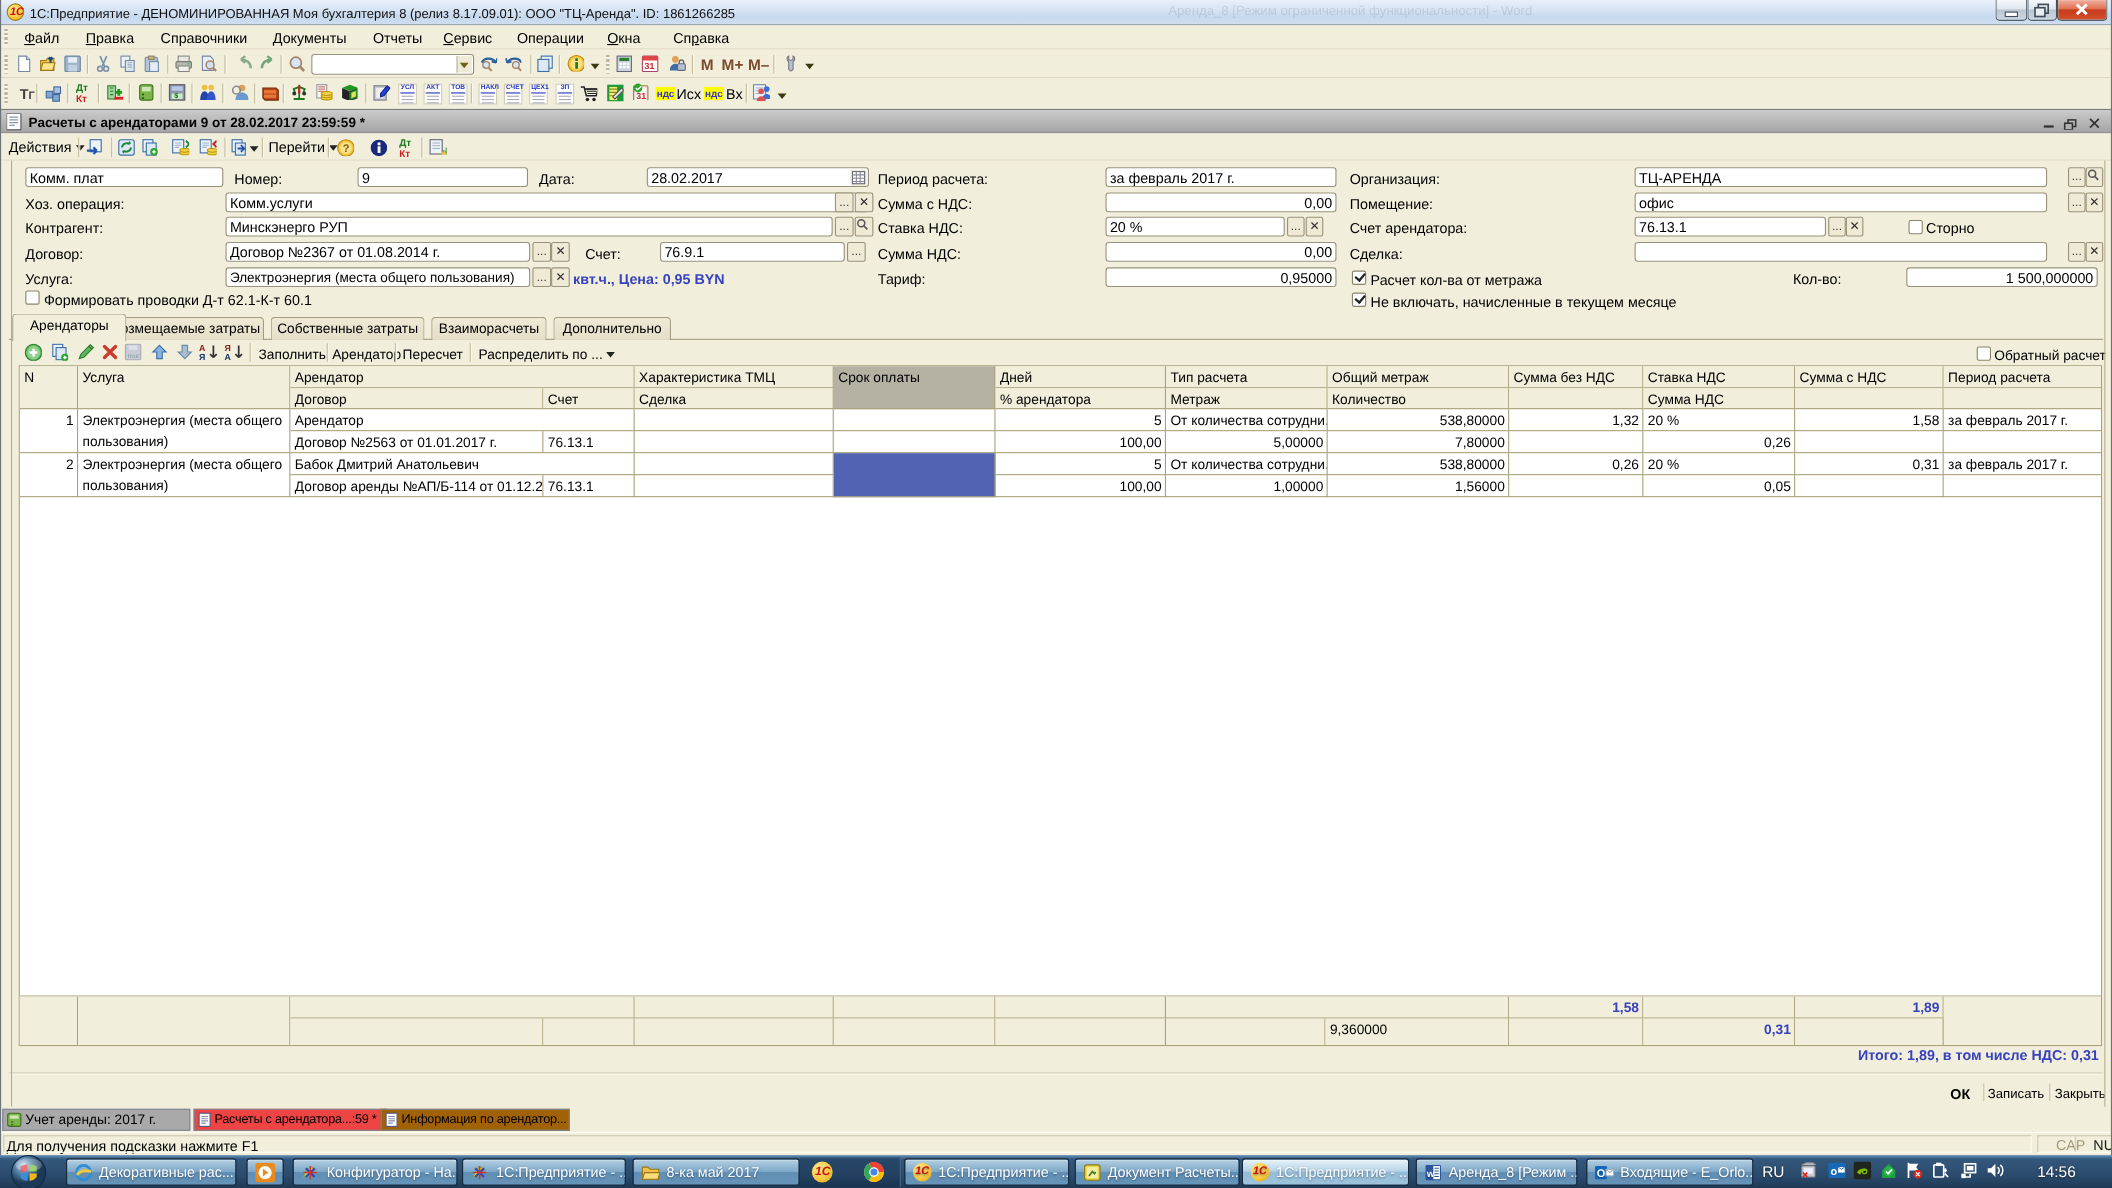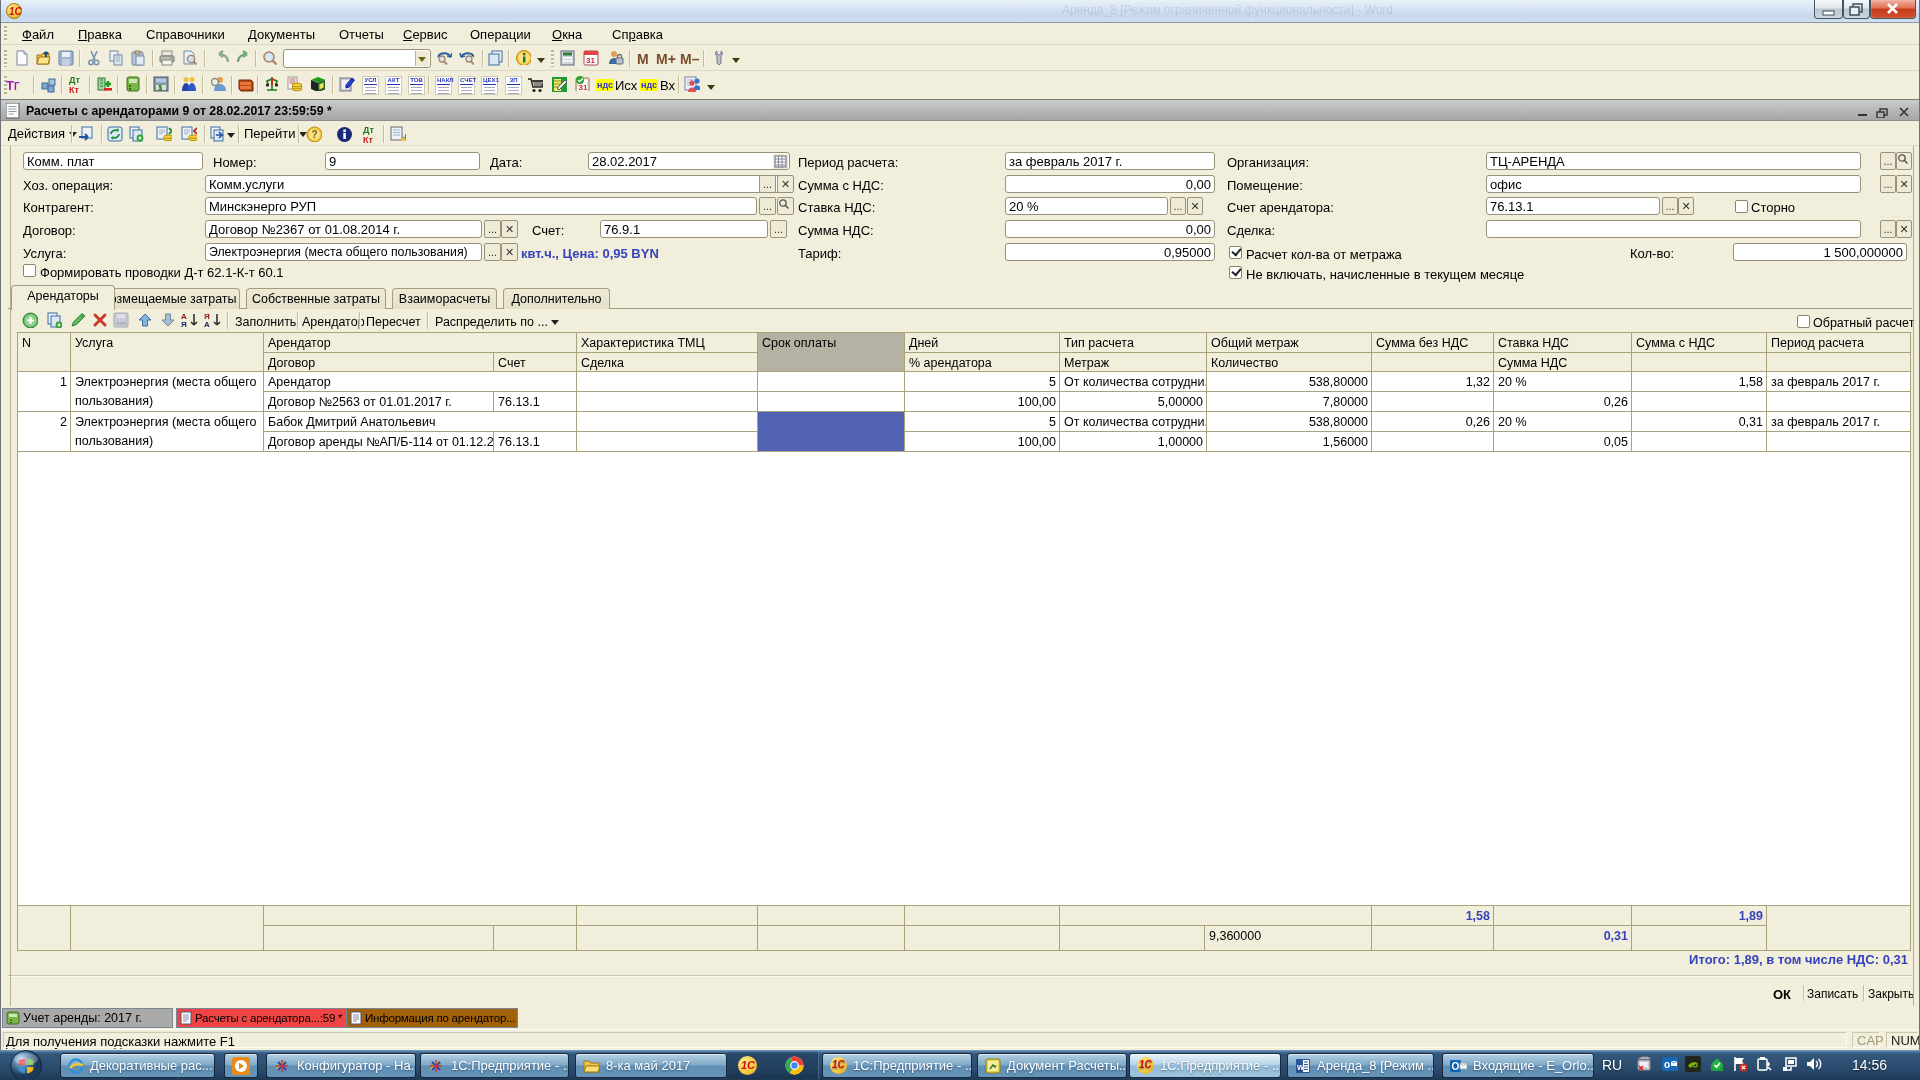--- a/index.html
+++ b/index.html
@@ -60,21 +60,21 @@
 .gray{background:#b5b2a4}
 .sel{background:#5263b4}
 .ra{text-align:right}
 
 #itogo{position:absolute;left:0;top:952px;width:1908px;text-align:right;color:#3742bd;font-weight:bold}
 #groove{position:absolute;left:8px;top:975px;width:1904px;height:2px;border-top:1px solid #cac5ab;border-bottom:1px solid #fbfaf2}
 #okrow .t{position:absolute;top:987px;white-space:nowrap;font-size:12px}
 #mditabs{position:absolute;left:0;top:1006px;width:1920px;height:23px;background:#f1eedb}
 .wtab{position:absolute;top:2px;height:20px;border:1px solid #7a8794;display:flex;align-items:center;padding:0 3px;gap:3px;font-size:11.5px;letter-spacing:-.2px;white-space:nowrap;overflow:hidden}
 #statusbar{position:absolute;left:0;top:1029px;width:1920px;height:21px;background:#f1eedb;border-top:1px solid #fffdf4}
-.spanel{position:absolute;top:2px;height:16px;border:1px solid #cdc8b0;border-right-color:#fffdf4;border-bottom-color:#fffdf4;padding:0 4px;line-height:15px}
+.spanel{position:absolute;top:2px;height:16px;border:1px solid #cdc8b0;border-right-color:#fffdf4;border-bottom-color:#fffdf4;padding:0 16px;line-height:15px}
 
 #taskbar{position:absolute;left:0;top:1050px;width:1920px;height:44px;
  background:linear-gradient(180deg,#7ba0bd 0,#48719b 2px,#33577b 4px,#29486a 45%,#1d3click 100%);
  background:linear-gradient(180deg,#7ba0bd 0,#48719b 2px,#33577b 4px,#2a4a6c 45%,#173049 80%,#122840 100%)}
 .tkb{position:absolute;top:3px;height:25px;border:1px solid #17293c;border-radius:3px;
  background:linear-gradient(180deg,#b6d0e2 0%,#7ea9c9 48%,#618fb4 52%,#6794b9 100%);
  box-shadow:inset 0 1px 0 rgba(255,255,255,.55);color:#fff;font-size:13px;
  display:flex;align-items:center;padding:0 7px;gap:6px;white-space:nowrap;overflow:hidden;
  text-shadow:0 1px 2px rgba(0,30,60,.55)}
 .tkb.lite{background:linear-gradient(180deg,#e9f3f9 0%,#b7d5e8 45%,#94bcd8 52%,#9ec4dc 100%)}
@@ -83,20 +83,21 @@
 svg{display:block}
 .tkb svg{flex-shrink:0}
 .wtab svg{flex-shrink:0}
 </style></head>
 <body>
 <div id="screen">
 <div id="titlebar">
  <div class="onec">
         <span>1С</span>
       </div>
+ <div class="ttext">1С:Предприятие - ДЕНОМИНИРОВАННАЯ Моя бухгалтерия 8 (релиз 8.17.09.01): ООО "ТЦ-Аренда". ID: 1861266285</div>
  <div class="ghost" style="left:1062px">Аренда_8 [Режим ограниченной функциональности] - Word</div>
  <div class="capbtn" style="left:1814px;width:29px">
         <svg width="27" height="18">
           <rect x="8" y="11" width="11" height="4" fill="#fff" stroke="#3f4c59"></rect>
         </svg>
       </div>
  <div class="capbtn" style="left:1843px;width:27px">
         <svg width="25" height="18">
           <rect x="9" y="4" width="9" height="8" fill="none" stroke="#3f4c59" stroke-width="1.5"></rect>
           <rect x="6" y="7" width="9" height="8" fill="#e8eef4" stroke="#3f4c59" stroke-width="1.5"></rect>
@@ -244,21 +245,21 @@
  <svg class="ic" style="left:711px;top:4px" width="18" height="18">
         <path d="M6 2c-2 1-2 4 0 5v7l2 2 2-2V7c2-1 2-4 0-5v3L8 6 6 5z" fill="#b9c2cc" stroke="#778"></path>
       </svg>
  <svg class="ic" style="left:731px;top:12px" width="10" height="8">
         <path d="M1 1l4 5 4-5z" fill="#3a3a10"></path>
       </svg>
 </div>
 <div style="position:absolute;left:0;top:70px;width:1920px;height:1px;background:#dbd7c1"></div>
     <div id="tb2">
  <div class="grip" style="left:4px;top:5px;height:18px"></div>
- <div class="ictxt" style="left:6px;top:7px;color:#a21caf;font-size:13px">T<span style="font-size:10px">Г</span></div>
+ <div class="ictxt" style="left:18px;top:7px;color:#404040;font-size:13px">T<span style="font-size:10px">Г</span></div>
  <div class="tsep" style="left:33px;top:5px;height:18px"></div>
  <svg class="ic" style="left:41px;top:6px">
         <rect x="1" y="6" width="6" height="6" fill="#7da7d4" stroke="#44679a"></rect>
         <rect x="8" y="2" width="6" height="6" fill="#a8c4e0" stroke="#44679a"></rect>
         <rect x="7" y="9" width="6" height="6" fill="#7da7d4" stroke="#44679a"></rect>
       </svg>
  <div class="tsep" style="left:61px;top:5px;height:18px"></div>
  <div class="ictxt" style="left:69px;top:4px;color:#1c7a1c;font-size:9px">Дт<br><span style="color:#cc2222">Кт</span></div>
  <div class="tsep" style="left:89px;top:5px;height:18px"></div>
  <svg class="ic" style="left:97px;top:5px">

